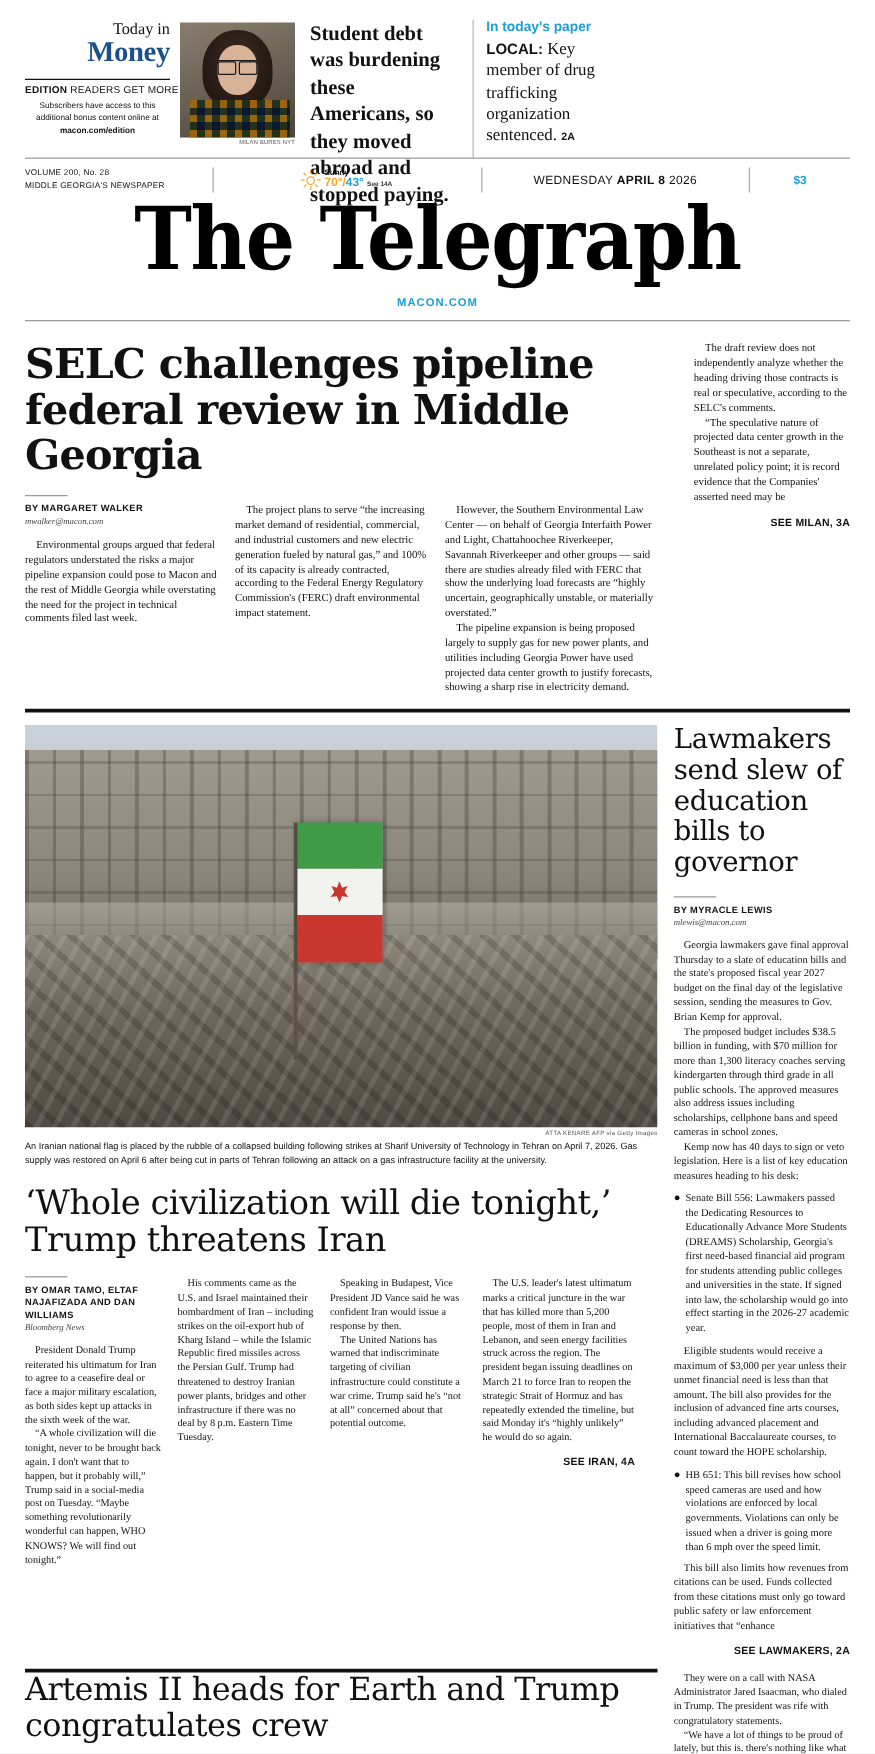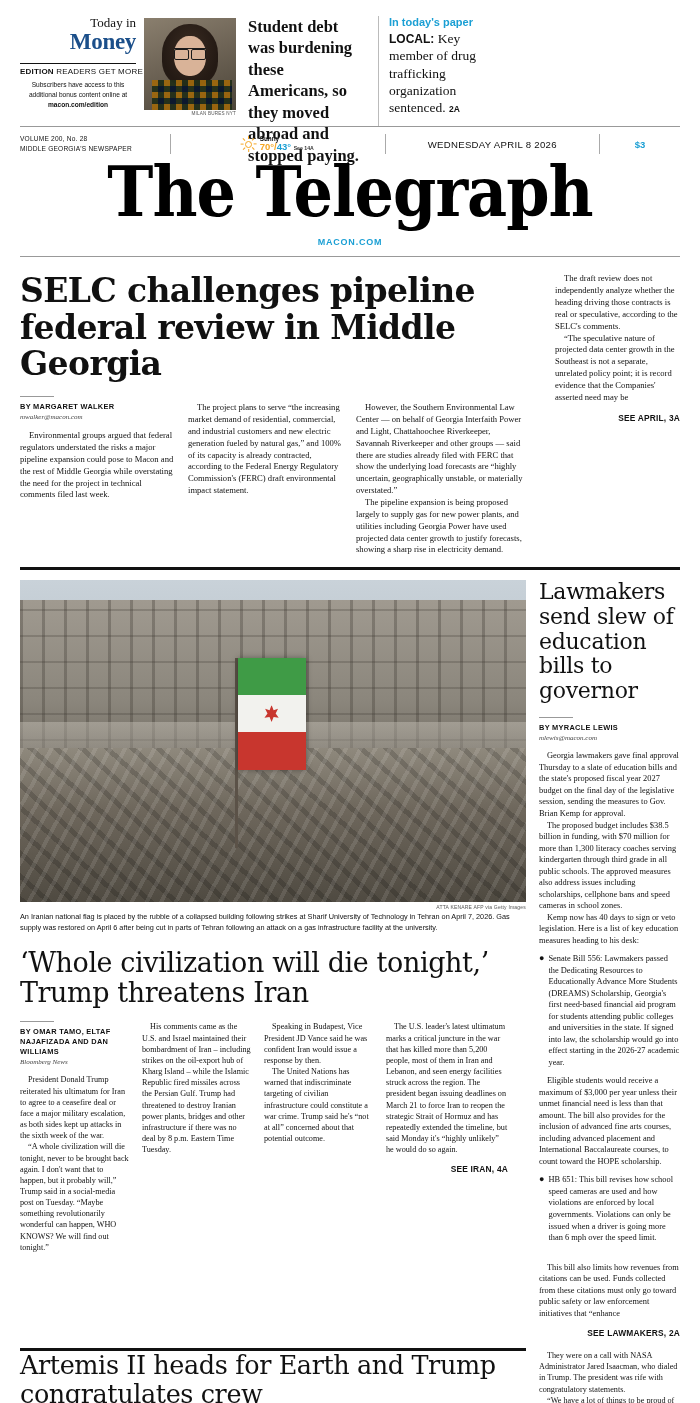--- a/index.html
+++ b/index.html
@@ -146,21 +146,21 @@
   }
   .wx-text { line-height: 1.05; }
   .wx-cond { font-size: 6.4px; font-weight: bold; color: #111; }
   .wx-temps { font-size: 9.5px; font-weight: bold; color: #f5a623; }
   .wx-temps .lo { color: #1a9fd4; }
   .wx-see { font-size: 5.2px; color: #333; font-weight: bold; }
   .folio-date {
     flex: 1; text-align: center; font-size: 9.6px; color: #111;
     letter-spacing: .3px;
   }
-  .folio-date b { font-weight: normal; margin-top: 28px; }
+  .folio-date b { font-weight: bold; margin-top: 28px; }
   .folio-price {
     width: 80px; text-align: center;
     font-size: 9.5px; font-weight: bold; color: #1a9fd4;
     font-family: "Liberation Sans", sans-serif;
   }
   .masthead {
     text-align: center; padding: 2px 0 0 0;
   }
   .masthead-title {
     font-family: "DejaVu Serif", serif;
@@ -414,21 +414,21 @@
             <p>The pipeline expansion is being proposed largely to supply gas for new power plants, and utilities including Georgia Power have used projected data center growth to justify forecasts, showing a sharp rise in electricity demand.</p>
           </div>
         </div>
       </div>
     </div>
     <div class="lead-side">
       <div class="body-txt">
         <p>The draft review does not independently analyze whether the heading driving those contracts is real or speculative, according to the SELC's comments.</p>
         <p>“The speculative nature of projected data center growth in the Southeast is not a separate, unrelated policy point; it is record evidence that the Companies' asserted need may be</p>
       </div>
-      <div class="jump">SEE APRIL, 3A</div>
+      <div class="jump">SEE MILAN, 3A</div>
     </div>
   </div>
 
   <div class="rule-thick"></div>
 
   <div class="mid">
     <div class="mid-left">
 
       <div class="photo">
         <div class="ph-sky"></div>
@@ -494,21 +494,21 @@
         <span><b>Senate Bill 556:</b><span> Lawmakers passed the Dedicating Resources to Educationally Advance More Students (DREAMS) Scholarship, Georgia's first need-based financial aid program for students attending public colleges and universities in the state. If signed into law, the scholarship would go into effect starting in the 2026-27 academic year.</span></span>
       </div>
       <div class="rail-body" style="margin-top:7px;">
         <p>Eligible students would receive a maximum of $3,000 per year unless their unmet financial need is less than that amount. The bill also provides for the inclusion of advanced fine arts courses, including advanced placement and International Baccalaureate courses, to count toward the HOPE scholarship.</p>
       </div>
 
       <div class="bullet-item">
         <span class="bullet-dot">●</span>
         <span><b>HB 651:</b><span> This bill revises how school speed cameras are used and how violations are enforced by local governments. Violations can only be issued when a driver is going more than 6 mph over the speed limit.</span></span>
       </div>
-      <div class="rail-body" style="margin-top:18px;">
+      <div class="rail-body" style="margin-top:5px;">
         <p>This bill also limits how revenues from citations can be used. Funds collected from these citations must only go toward public safety or law enforcement initiatives that “enhance</p>
       </div>
 
       <div class="jump">SEE LAWMAKERS, 2A</div>
     </div>
   </div>
 
   <div style="display:flex;">
     <div style="width:519px;padding-right:13px;">
       <div class="rule-thick2"></div>

